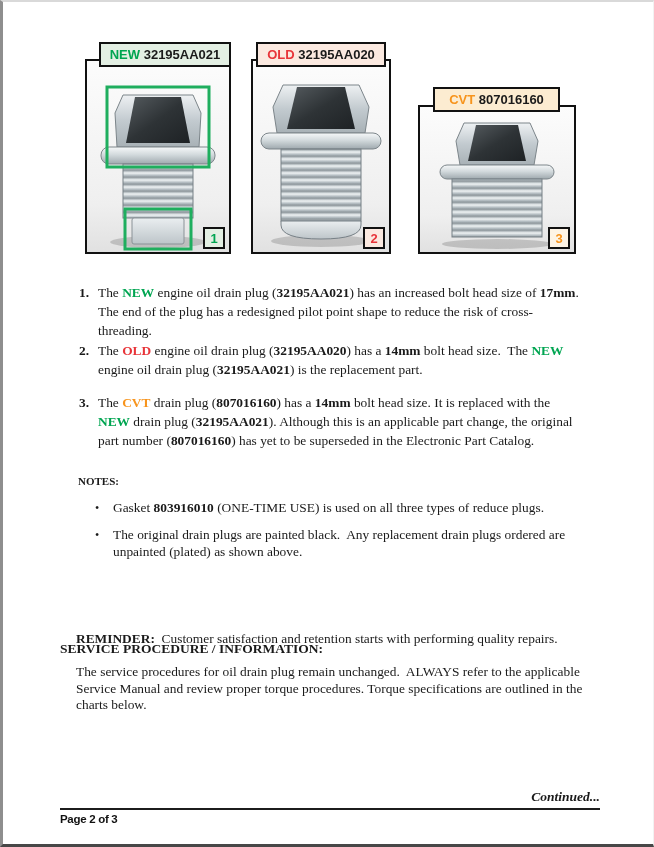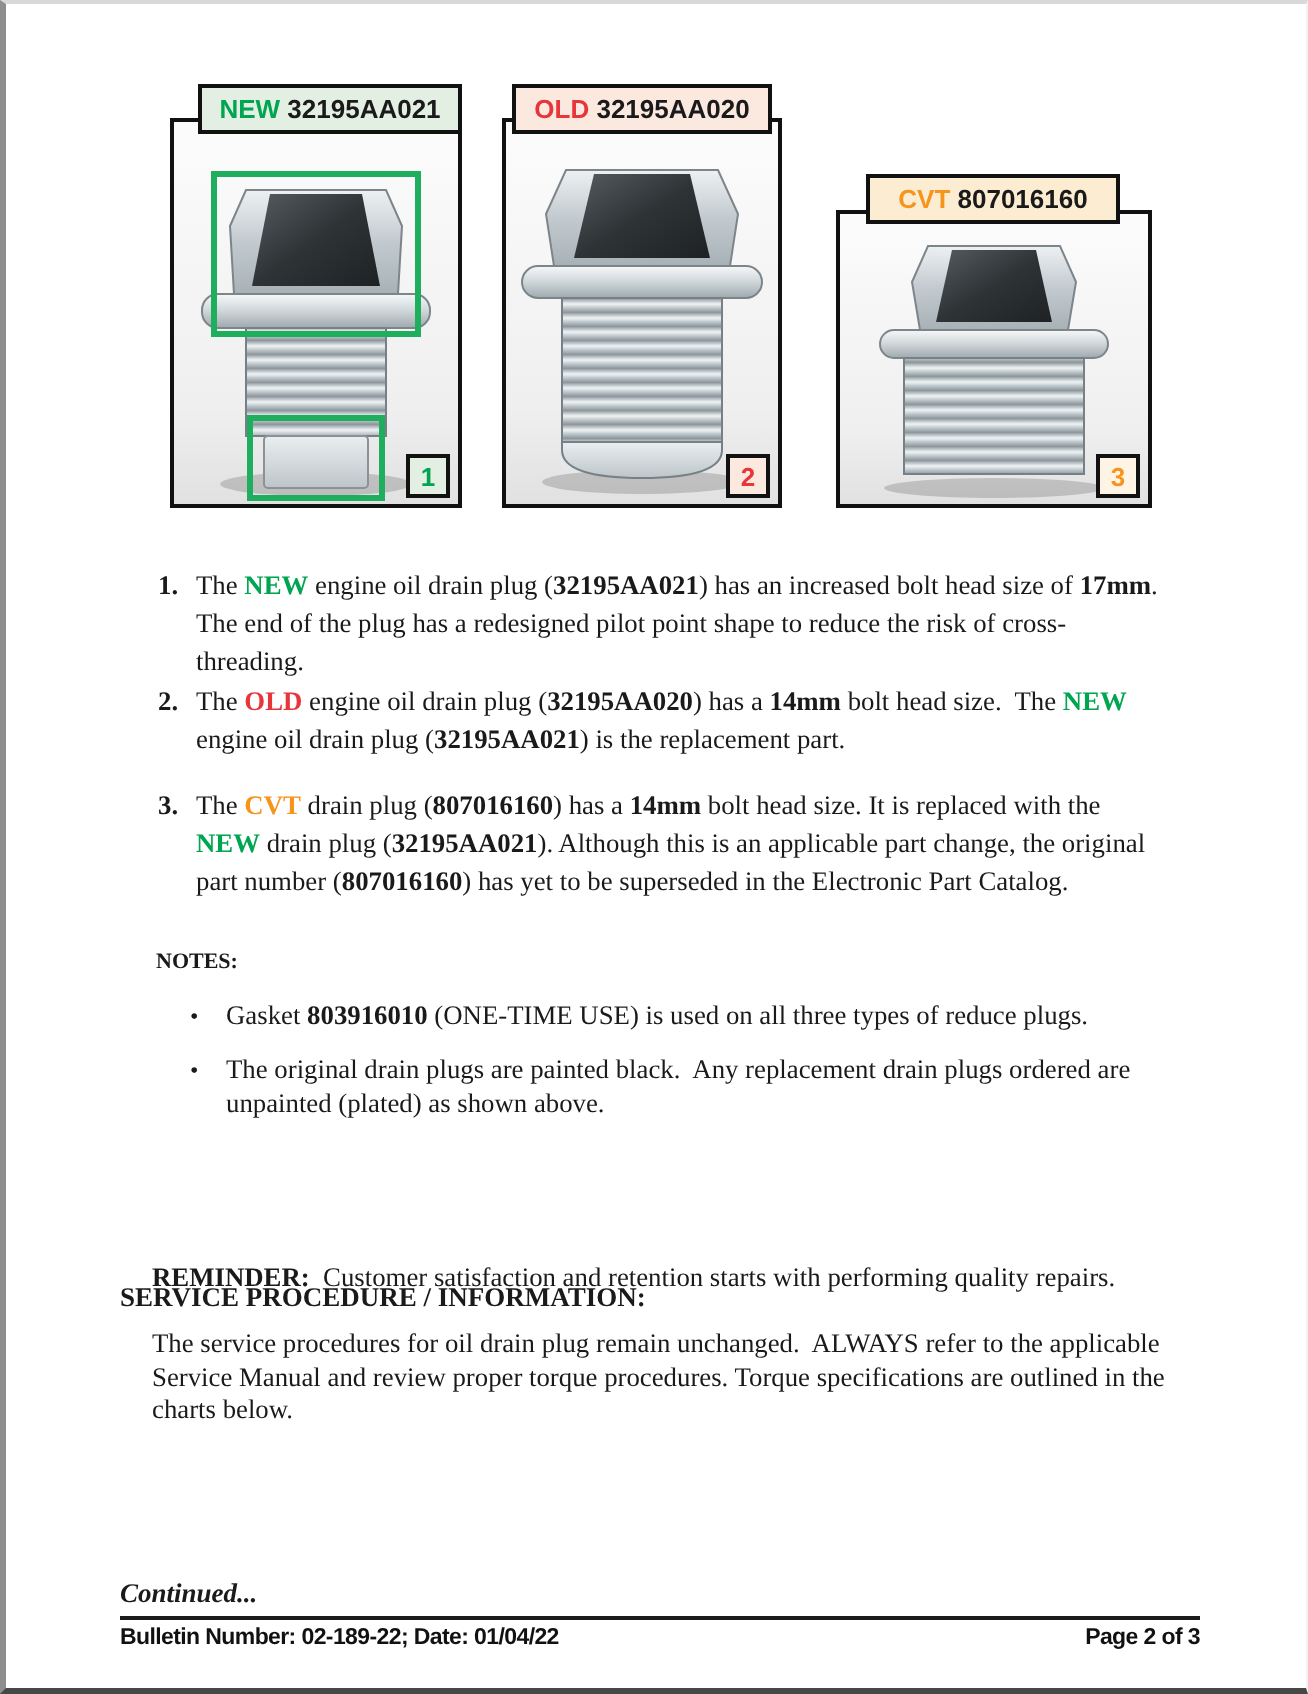--- a/index.html
+++ b/index.html
@@ -79,21 +79,21 @@
     position:absolute;left:73px;top:662px;width:507px;
     font-size:13.4px;line-height:16.5px;white-space:pre-wrap;
   }
   .seg-b{font-weight:bold;}
   .seg-new{font-weight:bold;color:#00a551;}
   .seg-old{font-weight:bold;color:#e8353a;}
   .seg-cvt{font-weight:bold;color:#f7941d;}
   
   .continued{
     position:absolute;left:57px;top:787px;width:540px;
-    text-align:left;font-weight:bold;font-style:italic;font-size:13.5px;
+    text-align:right;font-weight:bold;font-style:italic;font-size:13.5px;
   }
   .footer-rule{
     position:absolute;left:57px;top:806px;width:540px;height:2px;
     background:#1c1c1c;
   }
   .footer-row{
     position:absolute;left:57px;top:811px;width:540px;
     display:flex;justify-content:space-between;
     font-family:"Liberation Sans", sans-serif;
     font-weight:bold;font-size:11.5px;letter-spacing:-0.3px;color:#111;
@@ -207,17 +207,16 @@
     <span class="bullet-text"><span>The original drain plugs are painted black.  Any replacement drain plugs ordered are unpainted (plated) as shown above.</span></span>
   </div>
 
   <div class="svc-heading">SERVICE PROCEDURE / INFORMATION:</div>
   <div class="reminder"><span class="seg-b">REMINDER:</span><span>  Customer satisfaction and retention starts with performing quality repairs.</span></div>
   <div class="svc-para">The service procedures for oil drain plug remain unchanged.  ALWAYS refer to the applicable Service Manual and review proper torque procedures. Torque specifications are outlined in the charts below.</div>
 
   <div class="continued">Continued...</div>
   <div class="footer-rule"></div>
   <div class="footer-row">
-    <span>Bulletin Number: 02-189-22;  Date: 01/04/22</span>
     <span>Page 2 of 3</span>
   </div>
 
 </div>
 
 </body></html>

